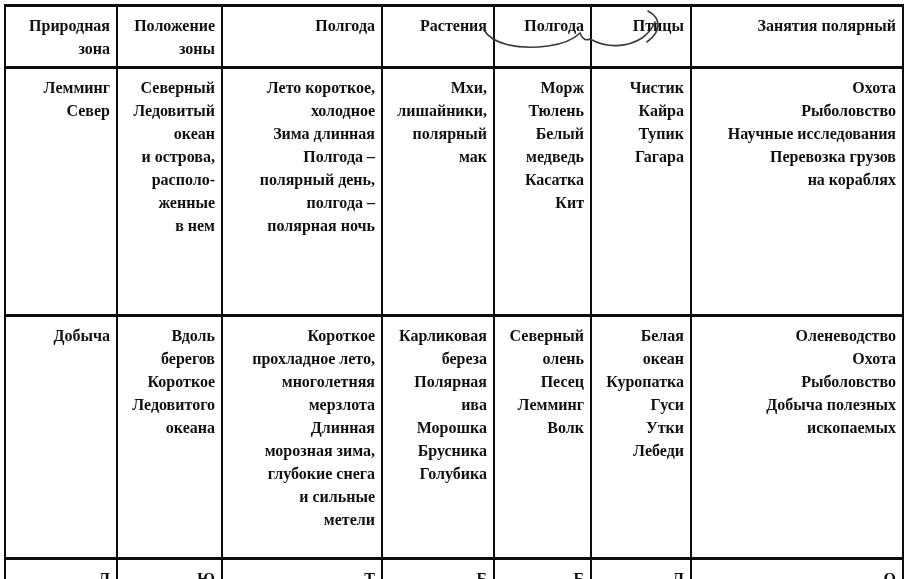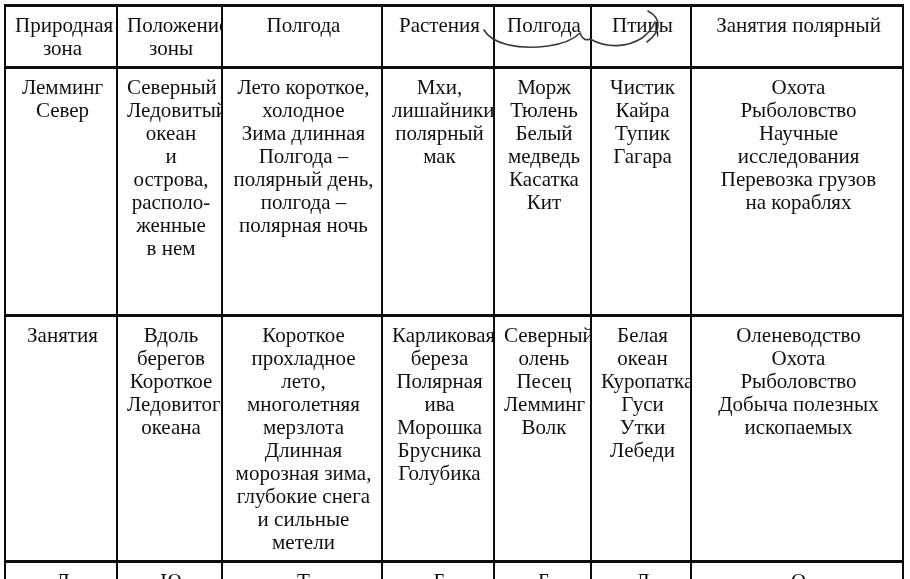--- a/index.html
+++ b/index.html
@@ -25,25 +25,25 @@
     width: 898px;
     background: #ffffff;
   }
   table.zones th,
   table.zones td {
     border-left: 2px solid #0d0d0d;
     border-right: 2px solid #0d0d0d;
     border-top: 3px solid #0d0d0d;
     border-bottom: 3px solid #0d0d0d;
     vertical-align: top;
-    text-align: center;
+    text-align: right;
     padding: 7px 6px 6px 9px;
-    font-size: 21px;
+    font-size: 16px;
     line-height: 23px;
-    font-weight: normal;
+    font-weight: bold;
     white-space: pre-line;
     overflow: hidden;
   }
   thead tr { height: 62px; }
   tr.row-far-north { height: 248px; }
   tr.row-tundra    { height: 243px; }
   tr.row-partial   { height: 70px; }
   .squiggle {
     position: absolute;
     left: 478px;
@@ -111,21 +111,21 @@
 Кайра
 Тупик
 Гагара</td>
         <td>Охота
 Рыболовство
 Научные исследования
 Перевозка грузов
 на кораблях</td>
       </tr>
       <tr class="row-tundra">
-        <td>Занятия</td>
+        <td>Добыча</td>
         <td>Вдоль
 берегов
 Короткое
 Ледовитого
 океана</td>
         <td>Короткое
 прохладное лето,
 многолетняя
 мерзлота
 Длинная

